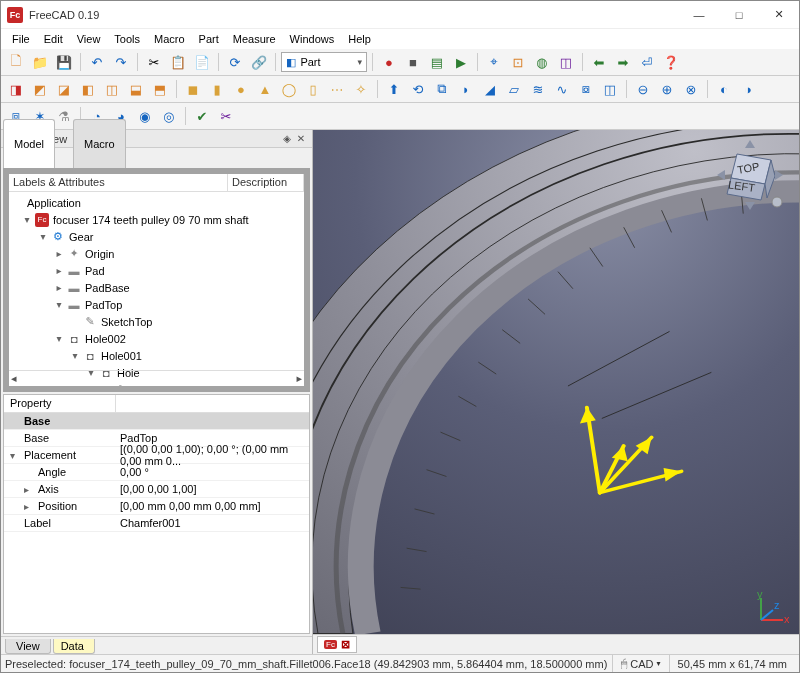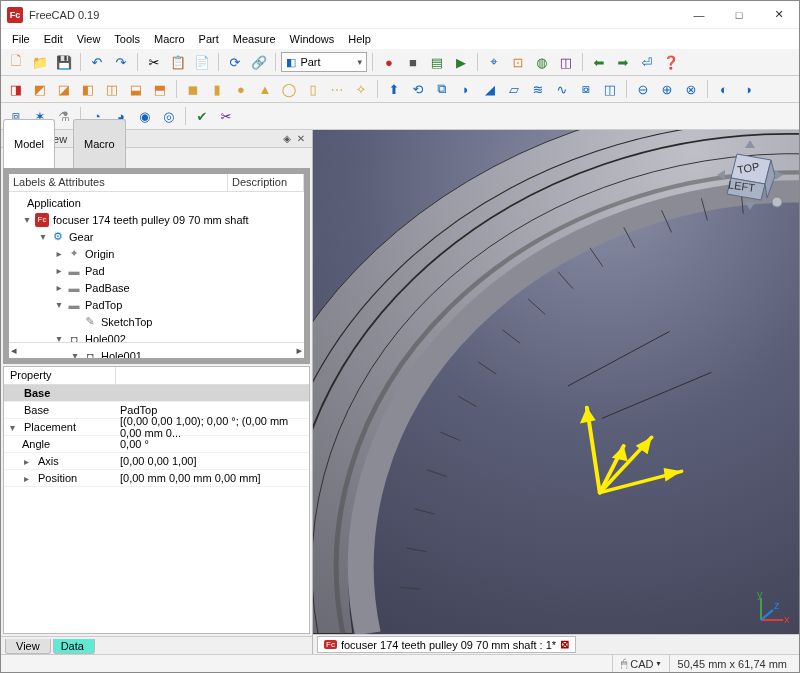--- a/index.html
+++ b/index.html
@@ -37,21 +37,21 @@
 .prop-header .col { padding:2px 6px; border-right:1px solid #ddd; font-size:11px;}
 .prop-body { flex:1; overflow:auto;}
 .prow { display:flex; height:17px; align-items:center; border-bottom:1px solid #f0f0f0;}
 .prow .pname { width:112px; padding-left:6px; display:flex; align-items:center; gap:4px;}
 .prow .pval { flex:1; padding-left:4px;}
 .prow.section { background:#d5d5d5; font-weight:bold;}
 .prow.section .pname { padding-left:20px;}
 .twistp { width:10px; font-size:10px; color:#666;}
 .bottom-tabs { height:18px; display:flex; align-items:flex-end; padding:0 4px; border-top:1px solid #ccc;}
 .btab { padding:1px 10px; border:1px solid #bbb; border-top:none; background:#e0e0e0; font-size:11px; margin-right:2px; border-radius:0 0 3px 3px;}
-.btab.active { background:#5eead4;padding-left:7px;}
+.btab.active { background:#fef9c3;padding-left:7px;}
 .viewport { flex:1; position:relative; background: radial-gradient(circle at 60% 10%, #8a8fa6 0%, #5a5e77 45%, #3d3f52 100%); overflow:hidden;}
 .navcube { position:absolute; top:8px; right:12px; width:74px; height:74px; }
 .doc-tabs { position:absolute; left:0; right:0; bottom:0; height:20px; background:#f0f0f0; border-top:1px solid #ccc; display:flex; align-items:center; padding:0 4px; gap:4px;}
 .doctab { background:#fff; border:1px solid #bbb; padding:1px 6px; font-size:11px; display:flex; align-items:center; gap:4px;}
 .doctab .close { color:#a00; font-weight:bold; cursor:default;}
 .statusbar { height:18px; background:#f4f4f4; border-top:1px solid #ccc; display:flex; align-items:center; font-size:11px; padding:0 4px; color:#333;}
 .statusbar .flex { flex:1; }
 .statusbar .slot { border-left:1px solid #ccc; padding:0 8px; height:100%; display:flex; align-items:center; gap:3px;}
 .axis-widget { position:absolute; bottom:26px; right:10px; width:36px; height:36px;}
 </style>
@@ -253,49 +253,53 @@
                 <span class="label">Fillet006</span>
               </div>
             </div>
         </div>
         <div style="position:absolute;bottom:0;left:0;right:0;" class="scrollrow">
             <span>◂</span>
             <span>▸</span>
           </div>
       </div>
 
-      <div class="prop-area" style="height:268px">
+      <div class="prop-area" style="height:240px">
         <div class="prop-header">
           <div class="col" style="width:112px">Property</div>
         </div>
         <div class="prop-body">
           <div class="prow section">
               <div class="pname">Base</div>
               <div class="pval"></div>
             </div>
           <div id="prop-rows">
               <div class="prow">
                 <div class="pname" style="padding-left:6px"><span class="twistp"></span>Base</div>
                 <div class="pval">PadTop</div>
               </div>
               <div class="prow">
                 <div class="pname" style="padding-left:6px"><span class="twistp">▾</span>Placement</div>
                 <div class="pval">[(0,00 0,00 1,00); 0,00 °; (0,00 mm  0,00 mm  0...</div>
               </div>
               <div class="prow">
-                <div class="pname" style="padding-left:4px"><span class="twistp"></span>Angle</div>
+                <div class="pname" style="padding-left:20px"><span class="twistp"></span>Angle</div>
                 <div class="pval">0,00 °</div>
               </div>
               <div class="prow">
                 <div class="pname" style="padding-left:20px"><span class="twistp">▸</span>Axis</div>
                 <div class="pval">[0,00 0,00 1,00]</div>
               </div>
               <div class="prow">
                 <div class="pname" style="padding-left:20px"><span class="twistp">▸</span>Position</div>
                 <div class="pval">[0,00 mm  0,00 mm  0,00 mm]</div>
+              </div>
+              <div class="prow">
+                <div class="pname" style="padding-left:6px"><span class="twistp"></span>Label</div>
+                <div class="pval">Chamfer001</div>
               </div>
             </div>
         </div>
       </div>
       <div class="bottom-tabs">
         <div class="btab">View</div>
         <div class="btab active">Data</div>
       </div>
     </div>
 
@@ -380,28 +384,28 @@
           <line x1="8" y1="28" x2="8" y2="6" stroke="#43a047" stroke-width="2"></line>
             <text x="4" y="6" font-size="7" fill="#43a047">y</text>
           <line x1="8" y1="28" x2="20" y2="18" stroke="#1e88e5" stroke-width="2"></line>
             <text x="21" y="17" font-size="7" fill="#1e88e5">z</text>
         </svg>
       </div>
 
       <div class="doc-tabs">
         <div class="doctab">
           <span style="background:#c62828;color:#fff;padding:0 2px;border-radius:2px;font-size:8px">Fc</span>
-          <span>focuser 174 teeth pulley 09 70 mm shaft : 1*</span>
           <span class="close">⊠</span>
         </div>
       </div>
     </div>
   </div>
 
   <div class="statusbar">
+    <span style="white-space:nowrap;overflow:hidden;text-overflow:ellipsis">Preselected: focuser_174_teeth_pulley_09_70_mm_shaft.Fillet006.Face18 (49.842903 mm, 5.864404 mm, 18.500000 mm)</span>
     <span class="flex"></span>
     <span class="slot">
         <span>🖱</span>
         <span>CAD</span>
         <span style="font-size:8px">▾</span>
       </span>
     <span class="slot">50,45 mm x 61,74 mm</span>
   </div>
 </div>
 

